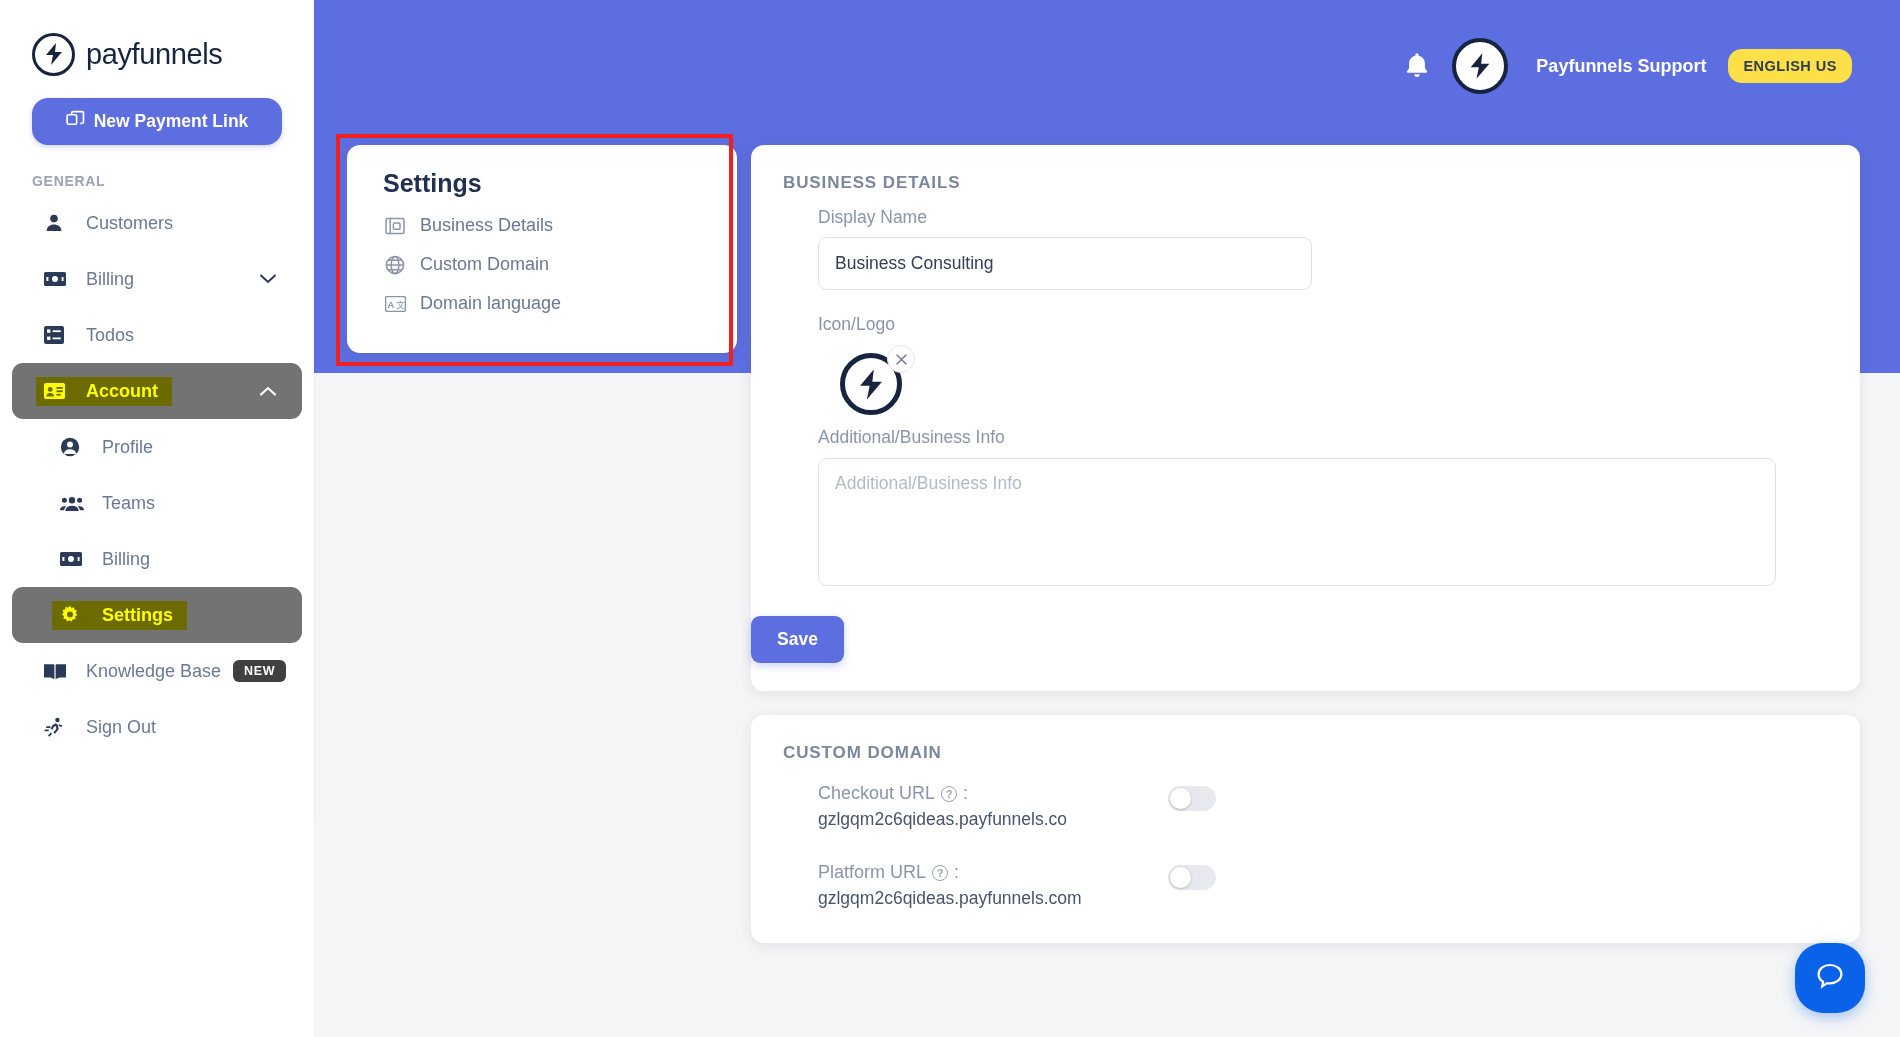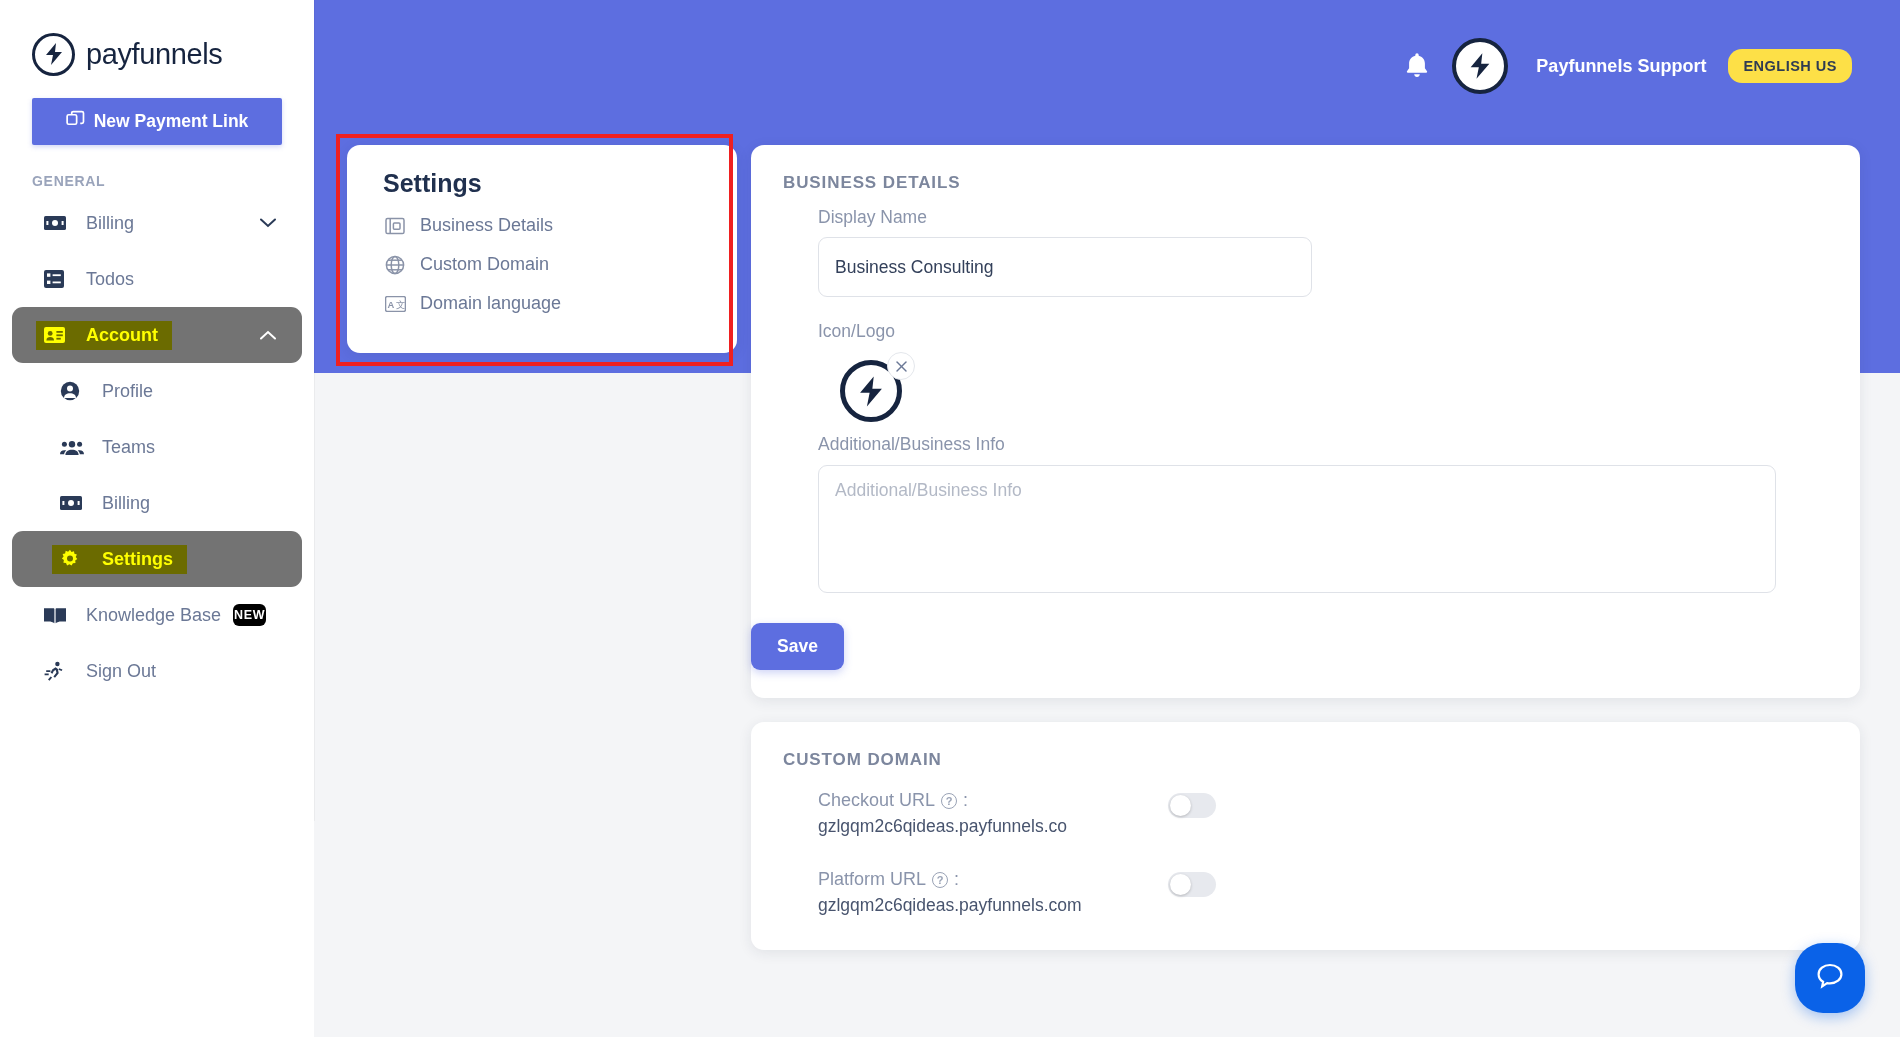--- a/index.html
+++ b/index.html
@@ -35,21 +35,21 @@
   .brand-mark svg { display: block; }
   .brand-word {
     font-size: 29px; font-weight: 400; color: #16243f;
     letter-spacing: -0.4px;
   }
   .new-link-btn {
     margin: 16px 32px 0 32px;
     height: 47px;
     background: #5d6ee0;
     color: #fff;
-    border: none; border-radius: 2px;
+    border: none; border-radius: 16px;
     font-size: 17.5px; font-weight: 700;
     font-family: "Liberation Sans", sans-serif;
     display: flex; align-items: center; justify-content: center; gap: 9px;
     cursor: pointer;
     box-shadow: 0 2px 5px rgba(93,110,224,.28);
     width: 250px;
   }
   .section-label {
     margin: 28px 0 6px 32px;
     font-size: 14px; font-weight: 700; color: #9aa4bb;
@@ -84,23 +84,23 @@
     background: #6b6b00;
     color: #ffff00;
     font-weight: 700;
     display: flex; align-items: center;
     padding: 4px 14px 4px 8px;
     margin-left: -8px;
   }
   .hl .nav-ico { color: #ffff00 !important; }
   .badge-new {
     margin-left: 12px;
-    background: #000000; color: #fff;
+    background: #404040; color: #fff;
     font-size: 12.5px; font-weight: 700; letter-spacing: .6px;
-    padding: 4px 1px; border-radius: 6px;
+    padding: 4px 11px; border-radius: 6px;
   }
 
   
   .main {
     flex: 1; position: relative;
     background: #f4f5f7;
     height: 1037px;
     overflow: hidden;
   }
   .topband {
@@ -172,21 +172,21 @@
     font-size: 17px; font-weight: 700; color: #7c869d;
     letter-spacing: .9px;
     padding: 0 0 14px 32px;
   }
   .field-label {
     font-size: 17.5px; color: #8a94ab;
     padding-left: 67px; margin-bottom: 9px;
   }
   .txt-input {
     margin-left: 67px;
-    width: 494px; height: 60px;
+    width: 494px; height: 53px;
     border: 1px solid #dfe2e8; border-radius: 9px;
     padding: 0 16px; font-size: 17.5px; color: #33405a;
     font-family: "Liberation Sans", sans-serif;
     outline: none; background: #fff;
   }
   .logo-row { margin-left: 67px; margin-top: 12px; position: relative; width: 120px; height: 80px;}
   .logo-circle {
     width: 62px; height: 62px; border-radius: 50%;
     border: 5px solid #16243f; background: #fff;
     display: flex; align-items: center; justify-content: center;
@@ -272,20 +272,29 @@
         <svg width="19" height="19" viewBox="0 0 20 20" fill="none">
           <rect x="1.2" y="5" width="10" height="10" rx="1.6" stroke="#fff" stroke-width="1.8"></rect>
           <path d="M6 5V3.2A1.6 1.6 0 0 1 7.6 1.6h9.2A1.6 1.6 0 0 1 18.4 3.2v9.2A1.6 1.6 0 0 1 16.8 14H15" stroke="#fff" stroke-width="1.8"></path>
         </svg>
       </span>
       <span>New Payment Link</span>
     </button>
 
     <div class="section-label">GENERAL</div>
 
+    <div class="nav-item">
+      <span class="nav-ico">
+        <svg width="20" height="20" viewBox="0 0 20 20" fill="currentColor">
+            <circle cx="10" cy="5.6" r="3.8"></circle>
+            <path d="M2.6 18c0-4.1 3.3-6.4 7.4-6.4s7.4 2.3 7.4 6.4z"></path>
+          </svg>
+      </span>
+      <span class="nav-txt">Customers</span>
+    </div>
 
     <div class="nav-item">
       <span class="nav-ico">
         <svg width="22" height="16" viewBox="0 0 22 16" fill="currentColor">
             <rect x="0" y="1" width="22" height="14" rx="1.6"></rect>
             <circle cx="11" cy="8" r="3" fill="#fff"></circle>
             <rect x="2.4" y="6" width="2" height="4" fill="#fff"></rect>
             <rect x="17.6" y="6" width="2" height="4" fill="#fff"></rect>
           </svg>
       </span>

